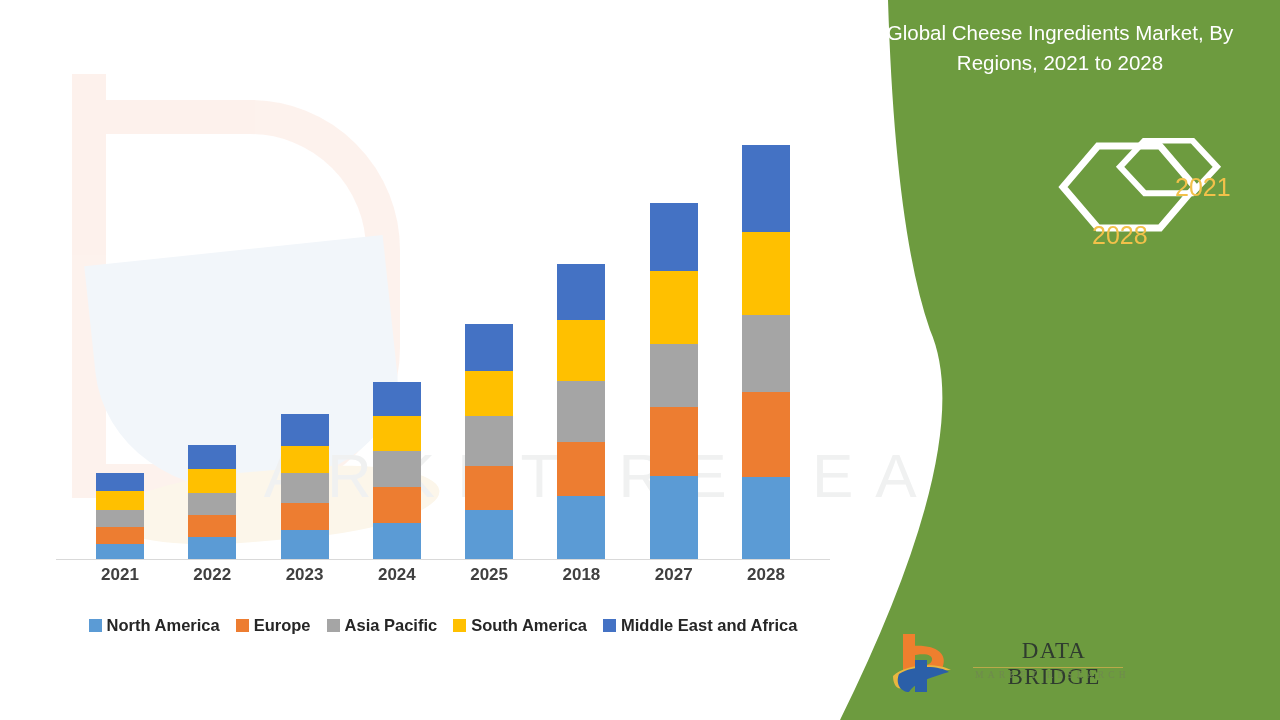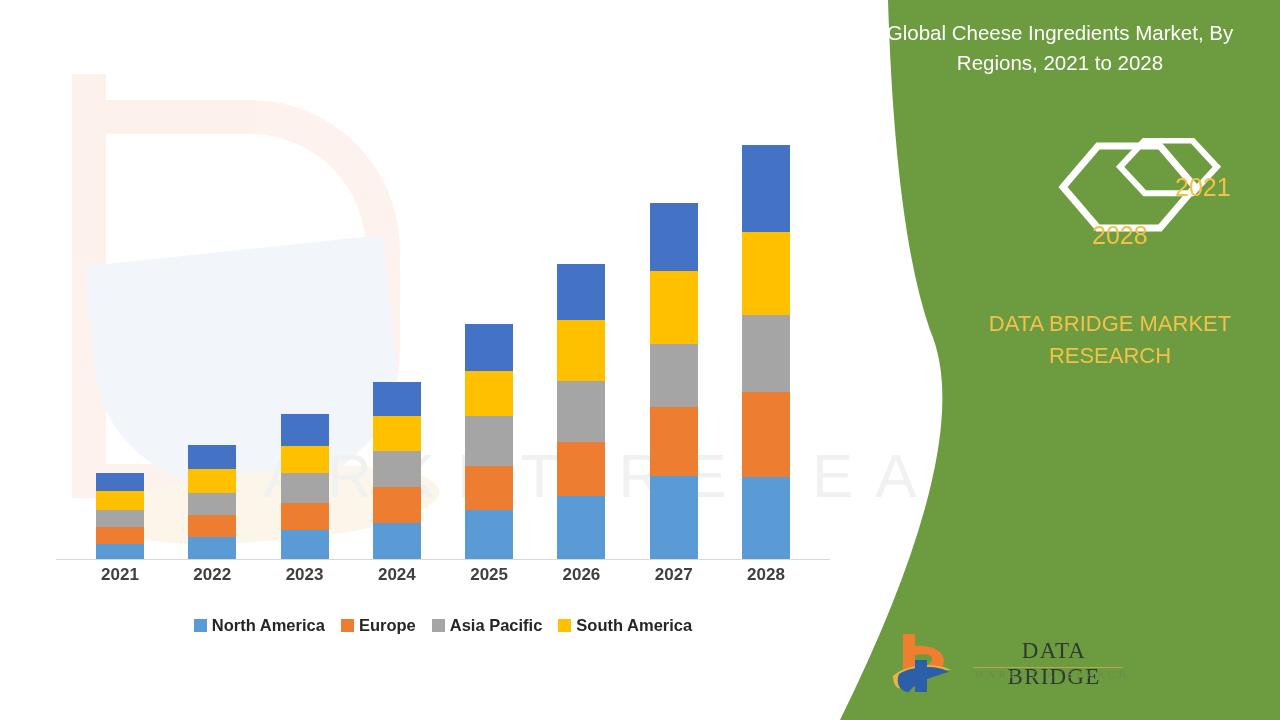--- a/index.html
+++ b/index.html
@@ -385,60 +385,63 @@
       </div>
     <div class="baseline"></div>
   </div>
 
   <div class="axis-row" id="axis-row">
       <div class="axis-label">2021</div>
       <div class="axis-label">2022</div>
       <div class="axis-label">2023</div>
       <div class="axis-label">2024</div>
       <div class="axis-label">2025</div>
-      <div class="axis-label">2026</div>
+      <div class="axis-label">2018</div>
       <div class="axis-label">2027</div>
       <div class="axis-label">2028</div>
     </div>
 
   <div class="legend" id="legend">
       <div class="legend-item">
         <span class="legend-swatch" style="background: rgb(91, 155, 213);"></span>
         <span class="legend-text">North America</span>
       </div>
       <div class="legend-item">
         <span class="legend-swatch" style="background: rgb(237, 125, 49);"></span>
         <span class="legend-text">Europe</span>
       </div>
       <div class="legend-item">
         <span class="legend-swatch" style="background: rgb(165, 165, 165);"></span>
         <span class="legend-text">Asia Pacific</span>
       </div>
       <div class="legend-item">
         <span class="legend-swatch" style="background: rgb(255, 192, 0);"></span>
         <span class="legend-text">South America</span>
+      </div>
+      <div class="legend-item">
+        <span class="legend-swatch" style="background: rgb(68, 114, 196);"></span>
+        <span class="legend-text">Middle East and Africa</span>
       </div>
     </div>
 
   <div class="green-panel">
     <svg width="440" height="720" viewBox="0 0 440 720">
       <path d="M 48 0 L 440 0 L 440 720 L 0 720 Q 138 440 90 330 Q 55 230 48 0 Z" fill="#6d9b3f"></path>
     </svg>
     <div class="panel-title">Global Cheese Ingredients Market, By Regions, 2021 to 2028</div>
 
     <div class="hex-wrap">
       <svg width="300" height="120" viewBox="0 0 300 120">
         <polygon points="125,55 160,14 222,14 257,55 222,96 160,96" fill="none" stroke="#ffffff" stroke-width="7" transform="translate(-22,-6) scale(1.0)"></polygon>
         <polygon points="206,15 234,-15 288,-15 316,15 288,45 234,45" fill="none" stroke="#ffffff" stroke-width="7" transform="translate(-30,35) scale(0.88) translate(10,-22)"></polygon>
       </svg>
       <div class="hex-label hex-2028">2028</div>
       <div class="hex-label hex-2021">2021</div>
     </div>
 
-    <div class="brand-name">DATA BRIDGE MARKET RESEARCH</div>
 
     <div class="logo" style="left:45px; top:630px;">
       <svg class="logo-mark" viewBox="0 0 80 70">
         <path d="M18 4 L30 4 L30 56 L18 56 Z" fill="#ef7f2e"></path>
         <path d="M26 16 C52 14 62 24 58 36 C54 46 38 48 28 44 L28 34 C36 37 46 36 47 30 C48 24 38 23 26 26 Z" fill="#ef7f2e"></path>
         <path d="M8 46 C20 34 52 32 66 40 C52 40 28 44 20 56 C14 62 8 56 8 46 Z" fill="#e8b640"></path>
         <path d="M14 44 C30 34 56 36 64 42 C50 46 30 52 24 62 C16 62 10 54 14 44 Z" fill="#2b5fa8"></path>
         <path d="M30 30 L42 30 L42 62 L30 62 Z" fill="#2b5fa8"></path>
       </svg>
       <div class="logo-text">DATA BRIDGE</div>

